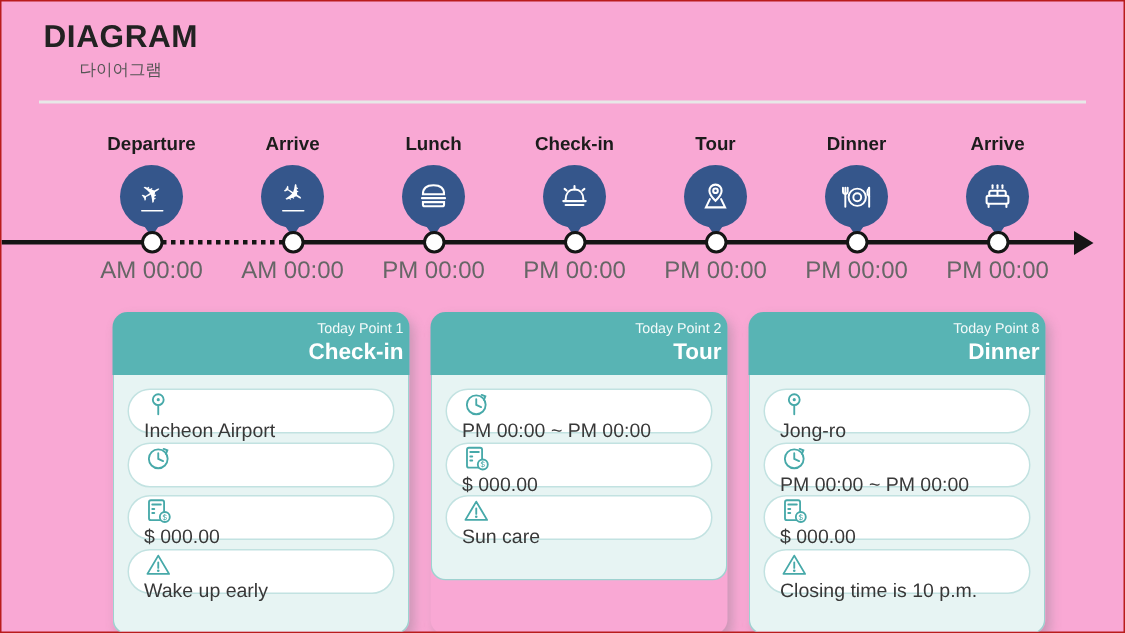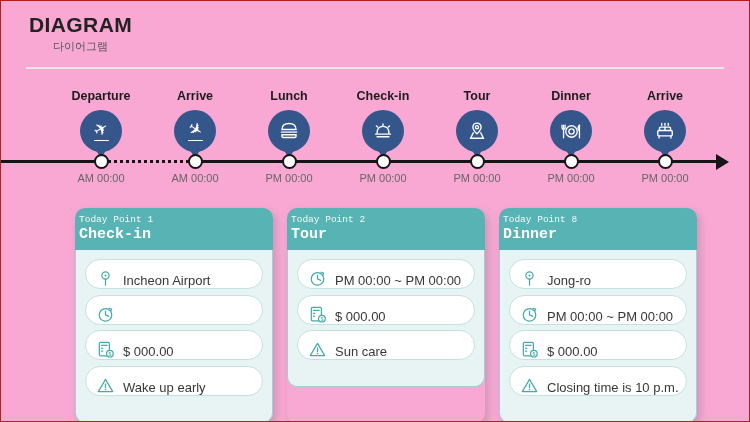--- a/index.html
+++ b/index.html
@@ -21,38 +21,38 @@
   .tl-arrow{position:absolute;top:64.5px;width:0;height:0;
     border-left:13px solid #151515;border-top:8px solid transparent;border-bottom:8px solid transparent;}
   .stop{position:absolute;top:0;width:90px;height:112px;text-align:center;}
   .stop-label{position:absolute;top:0;width:100%;font-size:12.5px;font-weight:700;color:#1c1c1c;}
   .bubble{position:absolute;top:21px;left:50%;margin-left:-21px;width:42px;height:42px;border-radius:50%;
     background:#35568b;display:flex;align-items:center;justify-content:center;color:#fff;}
   .bubble:after{content:"";position:absolute;left:50%;margin-left:-6px;top:39px;width:0;height:0;
     border-left:6px solid transparent;border-right:6px solid transparent;border-top:9px solid #35568b;}
   .node{position:absolute;top:65px;left:50%;margin-left:-7.5px;width:15px;height:15px;box-sizing:border-box;
     border-radius:50%;background:#fff;border:2.6px solid #151515;z-index:2;}
-  .stop-time{position:absolute;top:83px;width:100%;font-size:11px;color:#666;}
+  .stop-time{position:absolute;top:83px;width:100%;font-size:16px;color:#666;}
   .plane-wrap{display:flex;flex-direction:column;align-items:center;line-height:1;}
   .plane-glyph{font-size:17px;color:#fff;}
   .plane-glyph.takeoff{transform:rotate(-30deg);}
   .plane-glyph.landing{transform:rotate(33deg);}
   .plane-line{width:15px;height:1.8px;background:#fff;margin-top:2px;border-radius:1px;}
   .bubble svg{stroke:#fff;fill:none;stroke-width:1.25;stroke-linecap:round;}
 
   
   .cards{position:absolute;top:207px;left:74px;display:flex;gap:14px;}
   .card{width:198px;border-radius:10px;box-shadow:3px 4px 8px rgba(90,110,110,.30);}
-  .card-head{background:#58b4b4;border-radius:10px 10px 0 0;padding:6px 4px 7px;text-align:left;font-family:Liberation Mono, monospace;}
+  .card-head{background:#58b4b4;border-radius:10px 10px 0 0;padding:6px 4px 7px;text-align:right;}
   .card-tag{font-size:9.5px;color:rgba(255,255,255,.93);}
   .card-title{font-size:15px;font-weight:700;color:#fff;margin-top:1px;}
   .card-body{background:#e7f4f3;border:1.5px solid #9ed2d0;border-top:none;
     border-radius:0 0 10px 10px;padding:9px 9px 10px;box-sizing:border-box;}
-  .row{display:flex;align-items:flex-end;height:28px;background:#fff;border:1px solid #c2e2e1;
-    border-radius:15px;padding:0 8px 0 10px;margin-bottom:5.5px;}
+  .row{display:flex;align-items:flex-start;height:28px;background:#fff;border:1px solid #c2e2e1;
+    border-radius:15px;padding:0 8px 0 10px;margin-bottom:5.5px;flex-direction:column;}
   .row:last-child{margin-bottom:16px;}
   .ric{width:19px;height:19px;margin-right:8px;flex:0 0 auto;color:#47a9a9;display:flex;}
   .ric svg{stroke:currentColor;fill:none;stroke-width:1.3;stroke-linecap:round;width:19px;height:19px;}
   .rtext{font-size:13px;color:#383838;white-space:nowrap;}
 </style>
 </head>
 <body>
 
 <div class="page">
 

